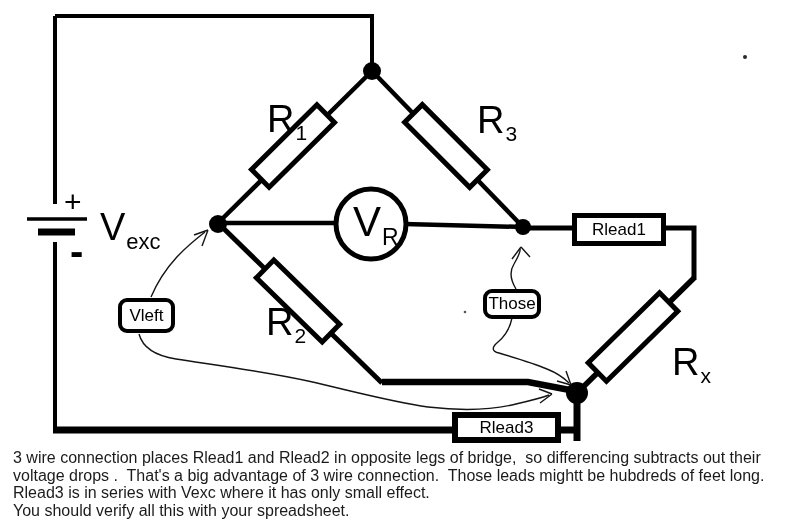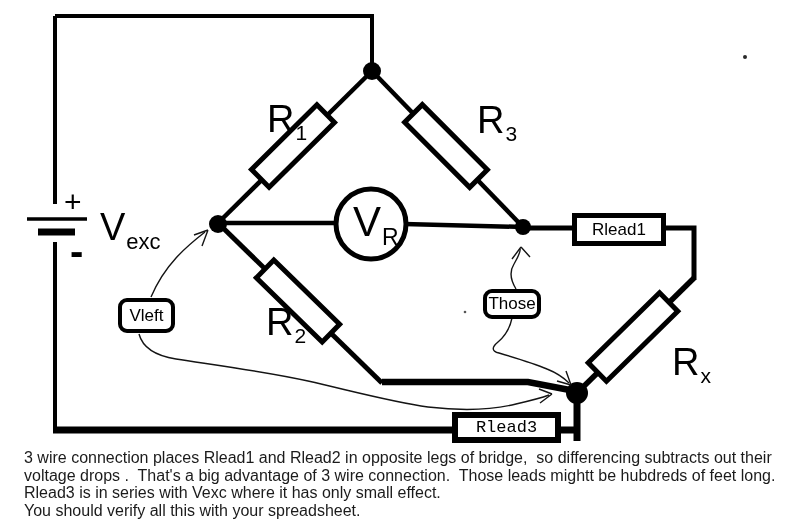--- a/index.html
+++ b/index.html
@@ -18,21 +18,21 @@
   .sign-plus{font-size:30px;}
   .sign-minus{font-size:40px;font-weight:bold;}
   .leadbox{
     position:absolute;box-sizing:border-box;background:#ffffff;border:5px solid #000;
     display:flex;align-items:center;justify-content:center;font-size:17px;text-align:center;
   }
   .probebox{
     position:absolute;box-sizing:border-box;background:#ffffff;border:4px solid #000;
     border-radius:9px;display:flex;align-items:center;justify-content:center;font-size:17px;
   }
-  .notes{position:absolute;left:24px;top:449px;font-size:16px;line-height:17.6px;color:#1b1b1b;}
+  .notes{position:absolute;left:13px;top:449px;font-size:16px;line-height:17.6px;color:#1b1b1b;}
   .note{white-space:pre;}
 </style>
 </head>
 <body>
 
 <div class="stage">
 
   <svg width="800" height="525" viewBox="0 0 800 525">
 
     <path d="M 55 16 H 372 V 71" fill="none" stroke="#000" stroke-width="4"></path>
@@ -101,21 +101,21 @@
     <span>R</span><span class="rsub">x</span>
   </div>
 
   <div class="lbl vr" style="left:353px;top:201px;">
     <span>V</span><span class="rsub">R</span>
   </div>
 
   <div class="leadbox" style="left:572px;top:213px;width:94px;height:33px;">
     <span>Rlead1</span>
   </div>
-  <div class="leadbox" style="left:452px;top:412px;width:109px;height:31px;border-width:6px;font-family:Liberation Mono, monospace;">
+  <div class="leadbox" style="left:452px;top:412px;width:109px;height:31px;border-width:6px;">
     <span>Rlead3</span>
   </div>
 
   <div class="probebox" style="left:118px;top:298px;width:57px;height:35px;">
     <span>Vleft</span>
   </div>
   <div class="probebox" style="left:483px;top:289px;width:58px;height:30px;">
     <span>Those</span>
   </div>
 

